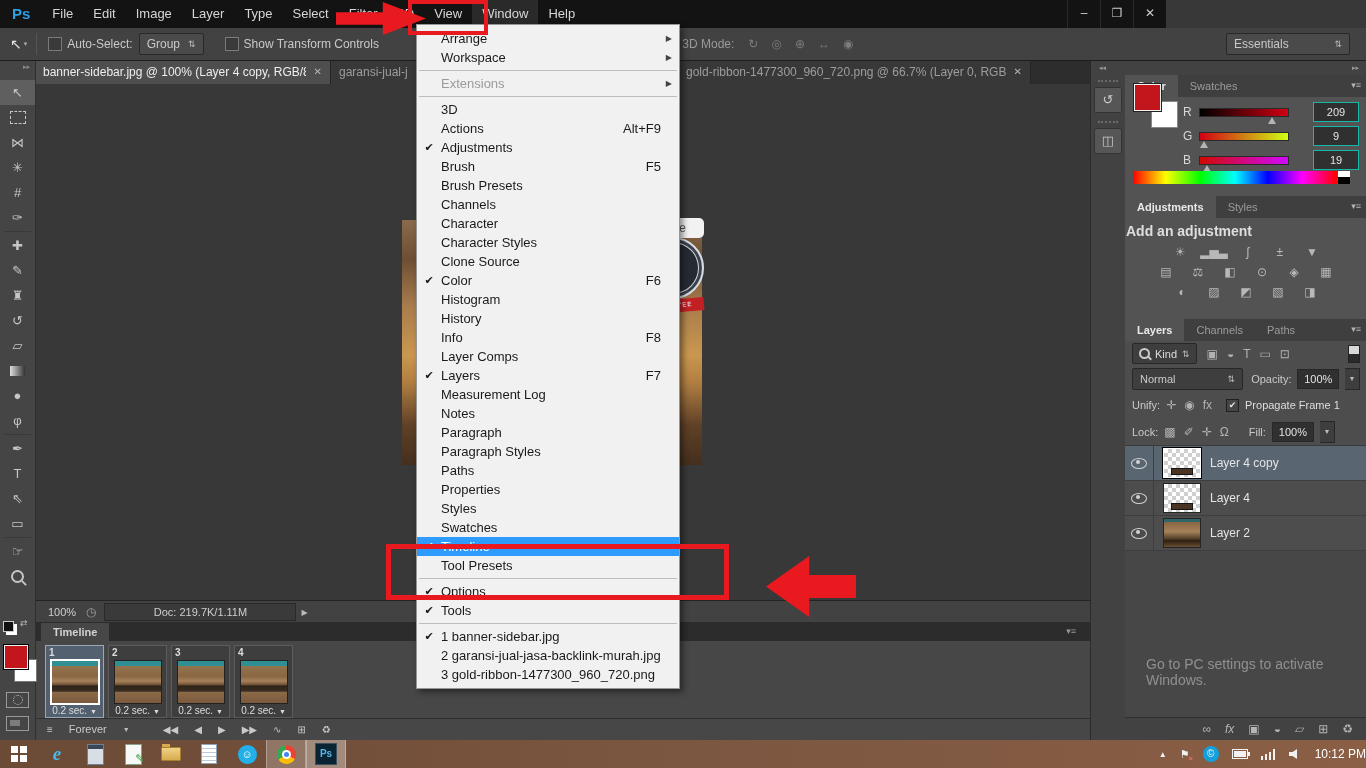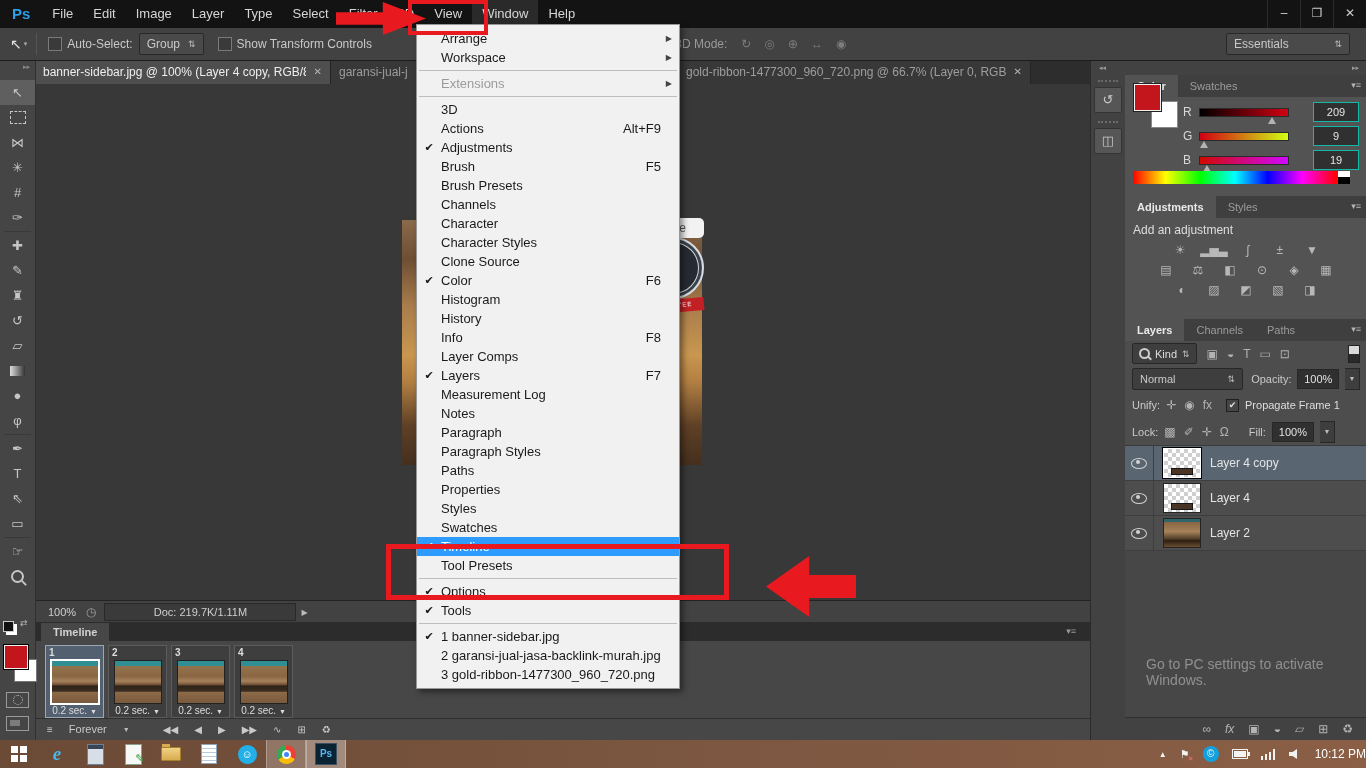--- a/index.html
+++ b/index.html
@@ -1,34 +1,34 @@
 <!DOCTYPE html>
 <html><head>
 <meta charset="utf-8">
 <style>
   html,body{margin:0;padding:0;background:#222;}
   #app{position:relative;width:1366px;height:768px;overflow:hidden;background:#383838;
        font-family:"Liberation Sans",sans-serif;cursor:default;}
   
-  #menubar{position:absolute;left:0;top:0;width:1366px;height:28px;background:#131313;display:flex;align-items:stretch;z-index:20;}
+  #menubar{position:absolute;left:0;top:0;width:1166px;height:28px;background:#131313;display:flex;align-items:stretch;z-index:20;}
   #pslogo{color:#2d9fe8;font-weight:bold;font-size:15px;line-height:28px;padding:0 12px;}
   #menus{display:flex;}
   .mbi{padding:0 10px;line-height:28px;font-size:13px;color:#d6d6d6;}
   .mbi.open{background:#2a2a2a;}
   #wincontrols{margin-left:auto;display:flex;}
   .wc{width:32px;text-align:center;line-height:26px;color:#cfcfcf;font-size:12px;border-left:1px solid #2a2a2a;}
   
   #optionsbar{position:absolute;left:0;top:28px;width:1366px;height:32px;background:#424242;border-bottom:1px solid #1d1d1d;display:flex;align-items:center;font-size:12px;color:#c9c9c9;z-index:19;}
   #ob-tool{margin-left:10px;font-size:14px;color:#e0e0e0;}
   .obdar{font-size:7px;color:#aaa;margin-left:2px;}
   .vsep{width:1px;height:22px;background:#555;margin:0 9px;}
   .cb{width:12px;height:12px;background:#3a3a3a;border:1px solid #7a7a7a;display:inline-block;margin:0 5px 0 2px;}
   .oblabel{margin-right:6px;}
   .oblabel.dim{color:#9a9a9a;}
-  .obdd{background:#4a4a4a;border:1px solid #282828;border-radius:2px;height:20px;display:flex;align-items:center;gap:8px;padding:0 7px;margin-right:12px;}
+  .obdd{background:#4a4a4a;border:1px solid #282828;border-radius:2px;height:20px;display:flex;align-items:center;gap:8px;padding:0 7px;margin-right:19px;}
   .spin{font-size:9px;color:#bbb;}
   #aligns{display:flex;gap:18px;color:#9c9c9c;font-size:14px;}
   #modeicons{display:flex;gap:13px;color:#7d7d7d;font-size:12px;margin-left:8px;}
   #workspacedd{margin-left:auto;margin-right:16px;width:108px;justify-content:space-between;}
   
   #tabsrow{position:absolute;left:35px;top:60px;width:1055px;height:24px;background:#2d2d2d;display:flex;z-index:4;}
   .dtab{height:24px;line-height:24px;padding:0 8px;font-size:12px;background:#383838;color:#9d9d9d;border-right:1px solid #242424;display:flex;align-items:center;overflow:hidden;white-space:nowrap;}
   .dtab.active{background:#4e4e4e;color:#eeeeee;}
   .dtab:nth-of-type(1){width:279px;}
   .dtab:nth-of-type(2){width:330px;}
@@ -103,21 +103,21 @@
   .cslider{position:relative;width:88px;height:7px;border:1px solid #2a2a2a;}
   .slR{background:linear-gradient(90deg,#000,#d10013);}
   .slG{background:linear-gradient(90deg,#d10013,#d1ff13);}
   .slB{background:linear-gradient(90deg,#d10900,#d109ff);}
   .ctri{position:absolute;bottom:-8px;width:0;height:0;border-left:4px solid transparent;border-right:4px solid transparent;border-bottom:7px solid #b4b4b4;}
   .cval{width:44px;height:18px;background:#303030;border:1px solid #14b8a6;color:#e3e3e3;font-size:11px;text-align:center;line-height:18px;margin-left:auto;}
   #spectrum{position:absolute;left:8px;right:30px;top:96px;height:13px;background:linear-gradient(90deg,#f00,#ff0 16%,#0f0 33%,#0ff 50%,#00f 66%,#f0f 83%,#f00);}
   #spec-w{position:absolute;right:17px;top:96px;width:12px;height:7px;background:#fff;}
   #spec-b{position:absolute;right:17px;top:102px;width:12px;height:7px;background:#000;}
   #panel-adjust{position:relative;height:123px;background:#535353;}
-  #adjhead{padding:5px 8px 2px;font-weight:normal;font-size:12px;color:#dedede;}
+  #adjhead{padding:5px 1px 2px;font-weight:bold;font-size:14px;color:#dedede;}
   .arow{text-align:center;margin:1px 0;}
   .aicon{display:inline-block;min-width:24px;height:18px;line-height:18px;color:#b8b8b8;font-size:12px;margin:0 4px;}
   #panel-layers{position:absolute;top:244px;left:0;right:0;bottom:0;background:#4d4d4d;}
   .lprow{display:flex;align-items:center;padding:0 7px;gap:6px;font-size:11px;color:#c9c9c9;}
   #lp-filter{height:25px;}
   .kdd{display:flex;align-items:center;gap:5px;background:#3e3e3e;border:1px solid #272727;border-radius:2px;height:19px;padding:0 6px;color:#ddd;}
   .mag{width:7px;height:7px;border:2px solid #ccc;border-radius:50%;position:relative;}
   .mag::after{content:'';position:absolute;width:5px;height:2px;background:#ccc;transform:rotate(45deg);bottom:-2px;right:-4px;}
   #filtericons{display:flex;gap:9px;color:#b2b2b2;font-size:12px;margin-left:4px;}
   #lp-toggle{margin-left:auto;width:10px;height:16px;background:linear-gradient(#d9d9d9 50%,#2a2a2a 50%);border:1px solid #222;}

